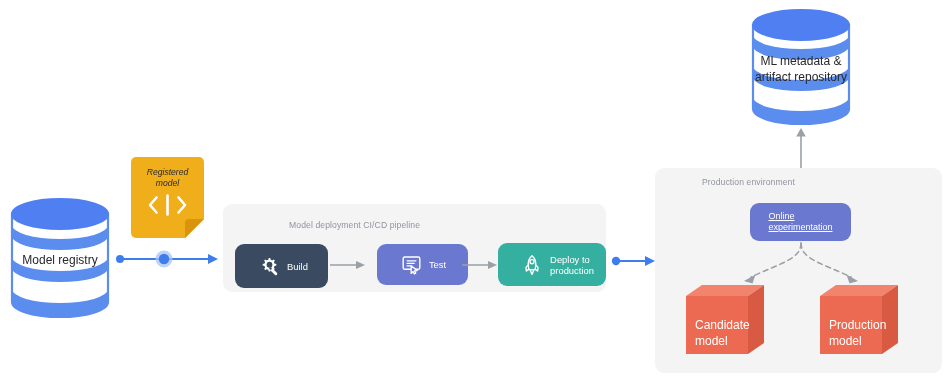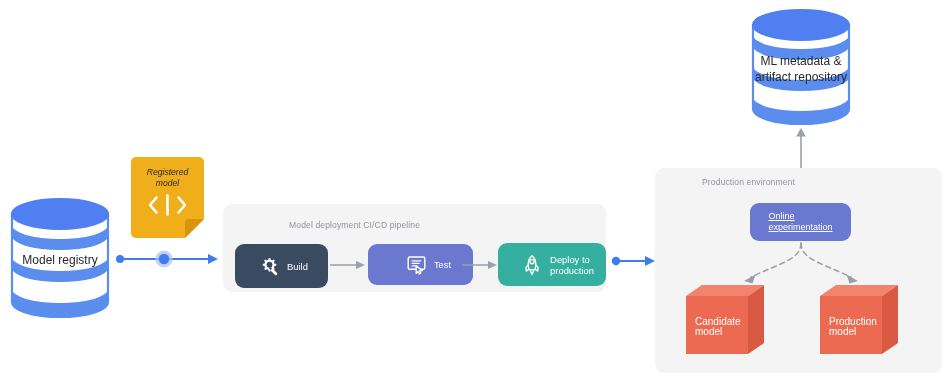--- a/index.html
+++ b/index.html
@@ -25,21 +25,21 @@
   .cyl{position:absolute;}
   .cyl .cyl-label{position:absolute;left:0;right:0;text-align:center;color:#26282c;
         font-size:12px;line-height:16px;white-space:pre-line;}
 
   
   .doc-label{position:absolute;left:0;right:0;text-align:center;color:#2b2b2b;
         font-size:8.6px;line-height:10.5px;font-weight:500;white-space:pre-line;}
 
   
   .cube{position:absolute;}
-  .cube .cube-label{position:absolute;color:#ffffff;font-size:10px;line-height:10px;white-space:pre-line;}
+  .cube .cube-label{position:absolute;color:#ffffff;font-size:12px;line-height:16px;white-space:pre-line;}
 </style>
 </head>
 <body>
 
 <div class="stage">
 
   <div class="cyl" style="left:749px;top:8px;width:104px;height:118px;">
     <svg width="104" height="118" viewBox="0 0 104 118">
       <defs>
         <clipPath id="cylClipA">
@@ -157,21 +157,21 @@
       <circle cx="13.2" cy="14.3" r="1.35" fill="#3a4a60"></circle>
     </svg>
     <span class="lbl">Build</span>
   </div>
 
   <svg class="abs" style="left:330px;top:259px;width:36px;height:12px;" viewBox="0 0 36 12">
     <line x1="0" y1="6" x2="27" y2="6" stroke="#9aa0a6" stroke-width="1.5"></line>
     <path d="M35 6 L26 2 L26 10 Z" fill="#9aa0a6"></path>
   </svg>
 
-  <div class="chip" style="left:368px;top:244px;width:89px;height:41px;background:#6b78d0;padding-left:16px;">
+  <div class="chip" style="left:377px;top:244px;width:89px;height:41px;background:#6b78d0;padding-left:2px;">
     <svg width="21" height="21" viewBox="0 0 24 24">
       <rect x="2.5" y="3.5" width="19" height="14" rx="1.8" fill="none" stroke="#ffffff" stroke-width="1.6"></rect>
       <line x1="7" y1="7.8" x2="17" y2="7.8" stroke="#ffffff" stroke-width="1.5" stroke-linecap="round"></line>
       <line x1="7" y1="10.8" x2="15" y2="10.8" stroke="#ffffff" stroke-width="1.5" stroke-linecap="round"></line>
       <line x1="7" y1="13.6" x2="12" y2="13.6" stroke="#ffffff" stroke-width="1.5" stroke-linecap="round"></line>
       <path d="M11.6 13.4 L11.6 22.2 L13.8 20.0 L15.2 22.8 L16.9 22.0 L15.5 19.3 L18.6 19.0 Z" fill="#6b78d0" stroke="#ffffff" stroke-width="1.5" stroke-linejoin="round"></path>
     </svg>
     <span class="lbl">Test</span>
   </div>
 

